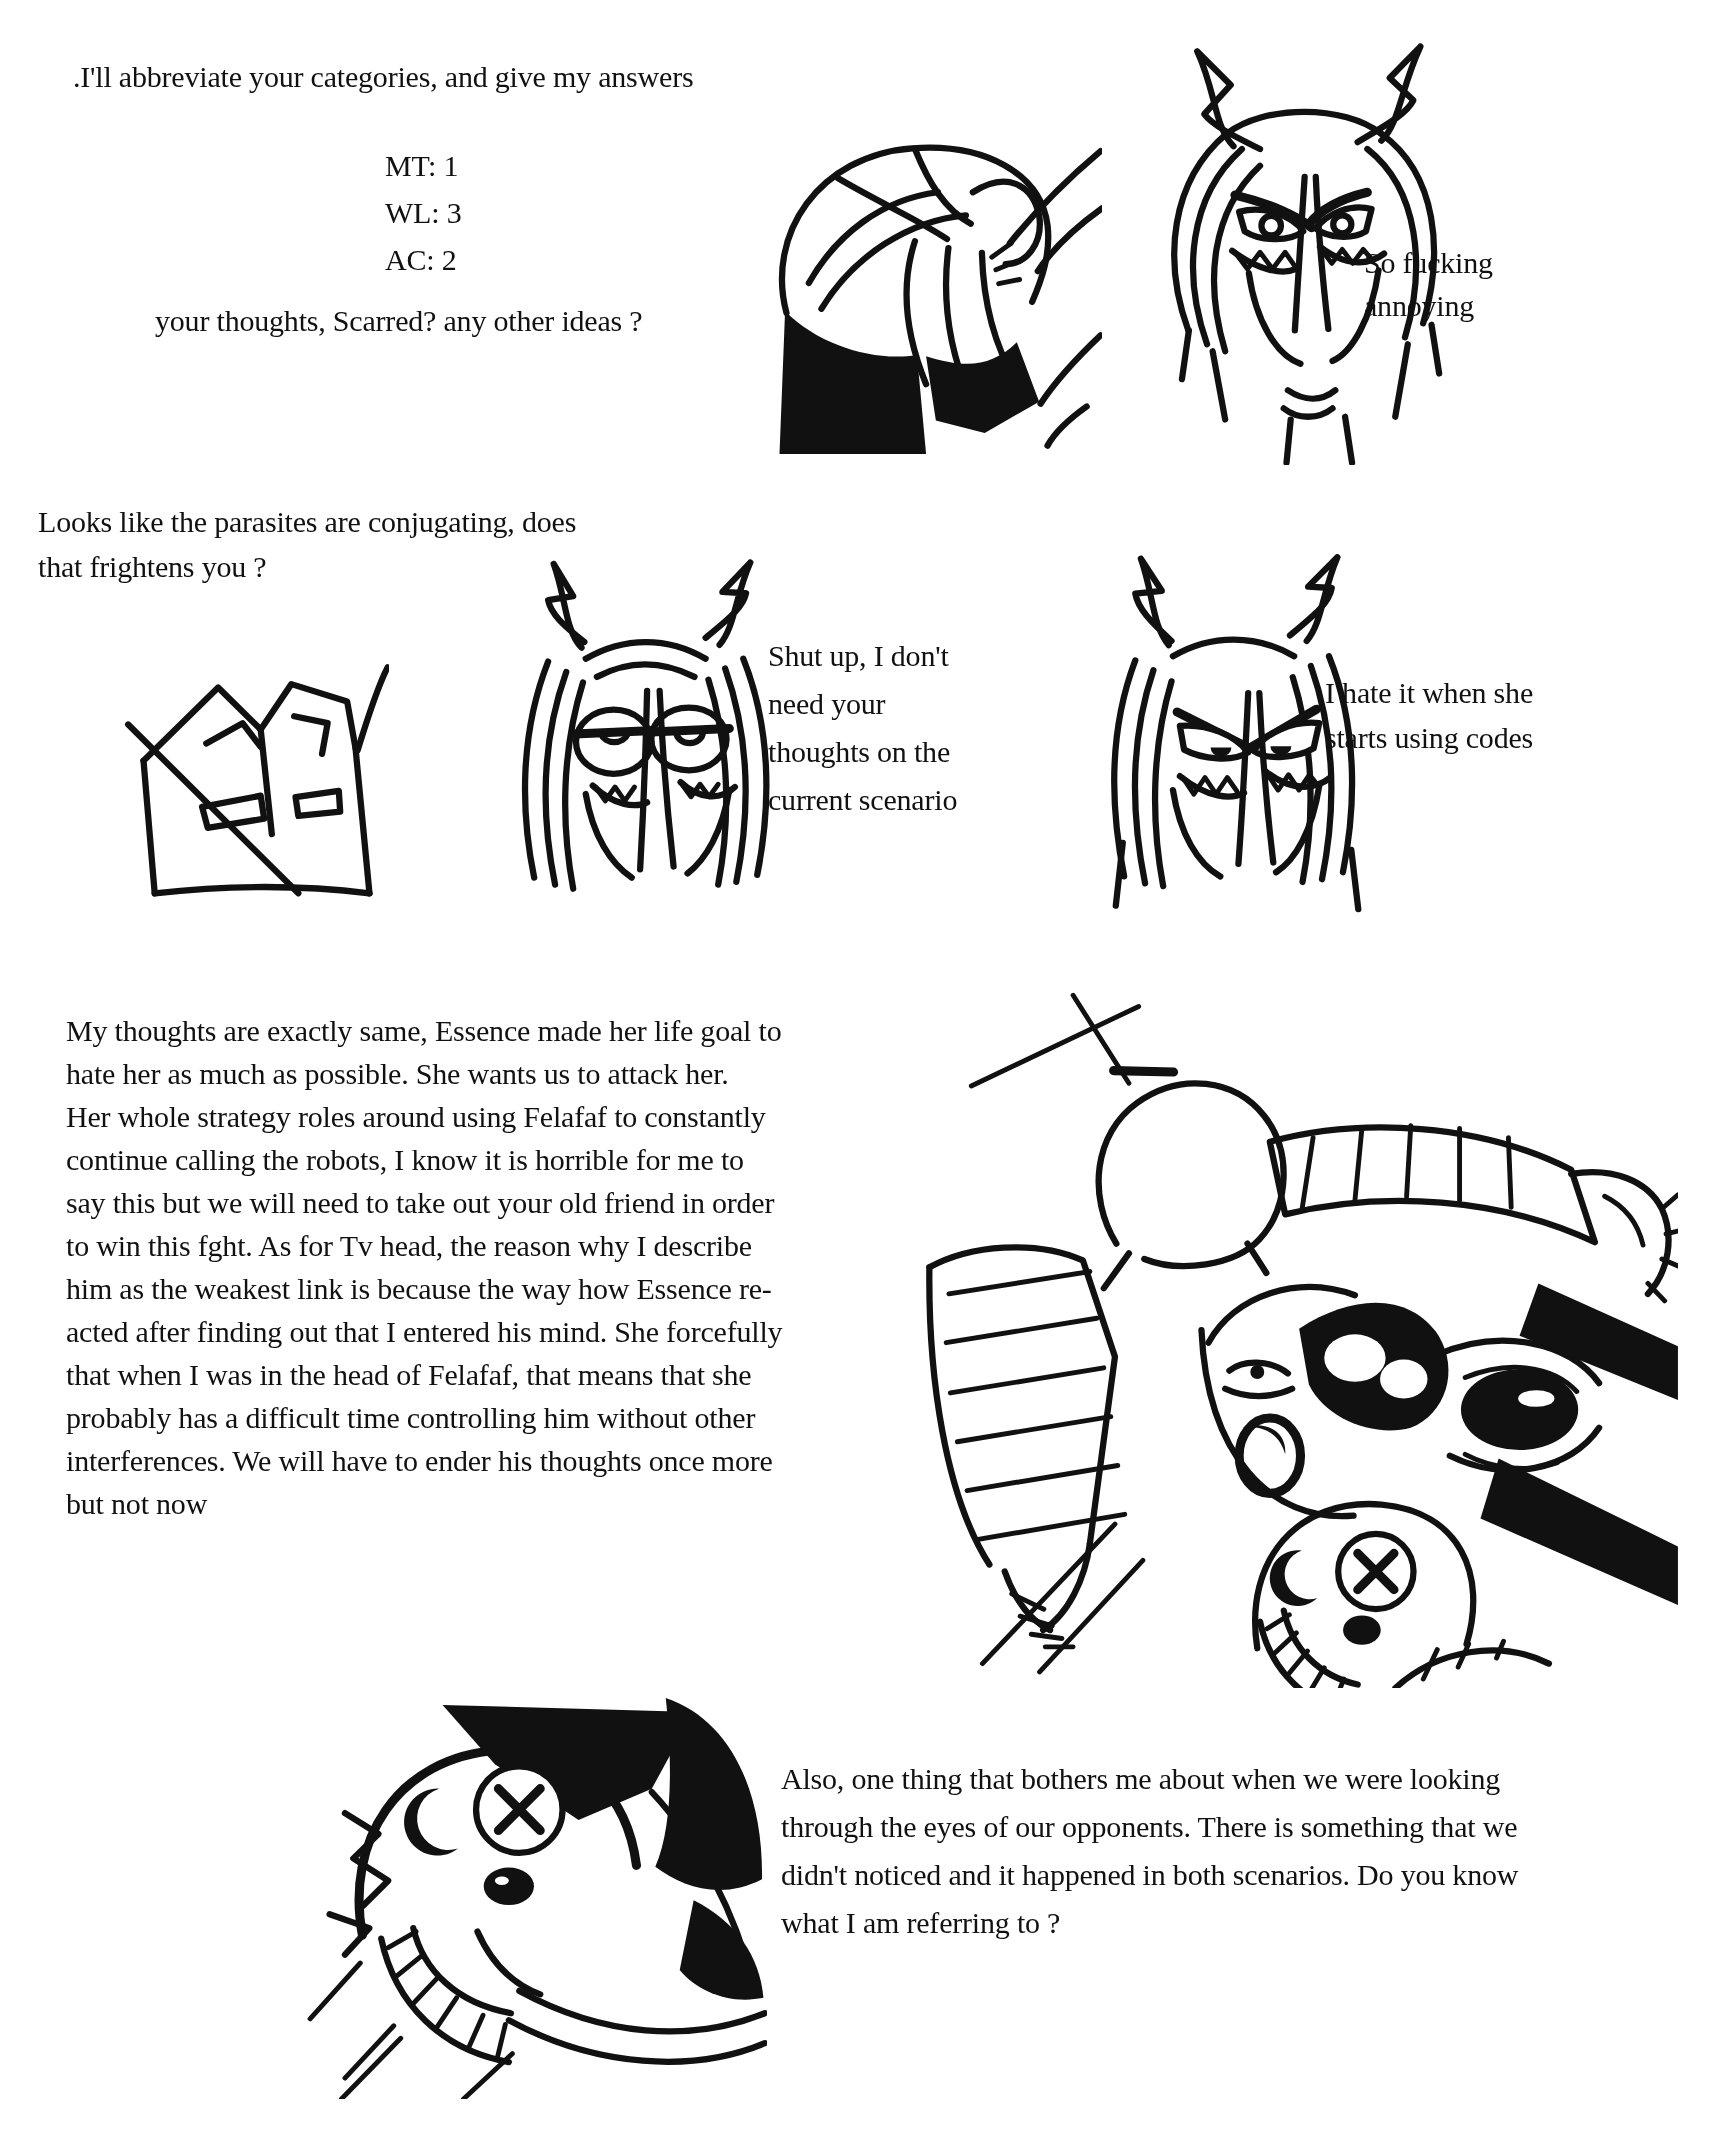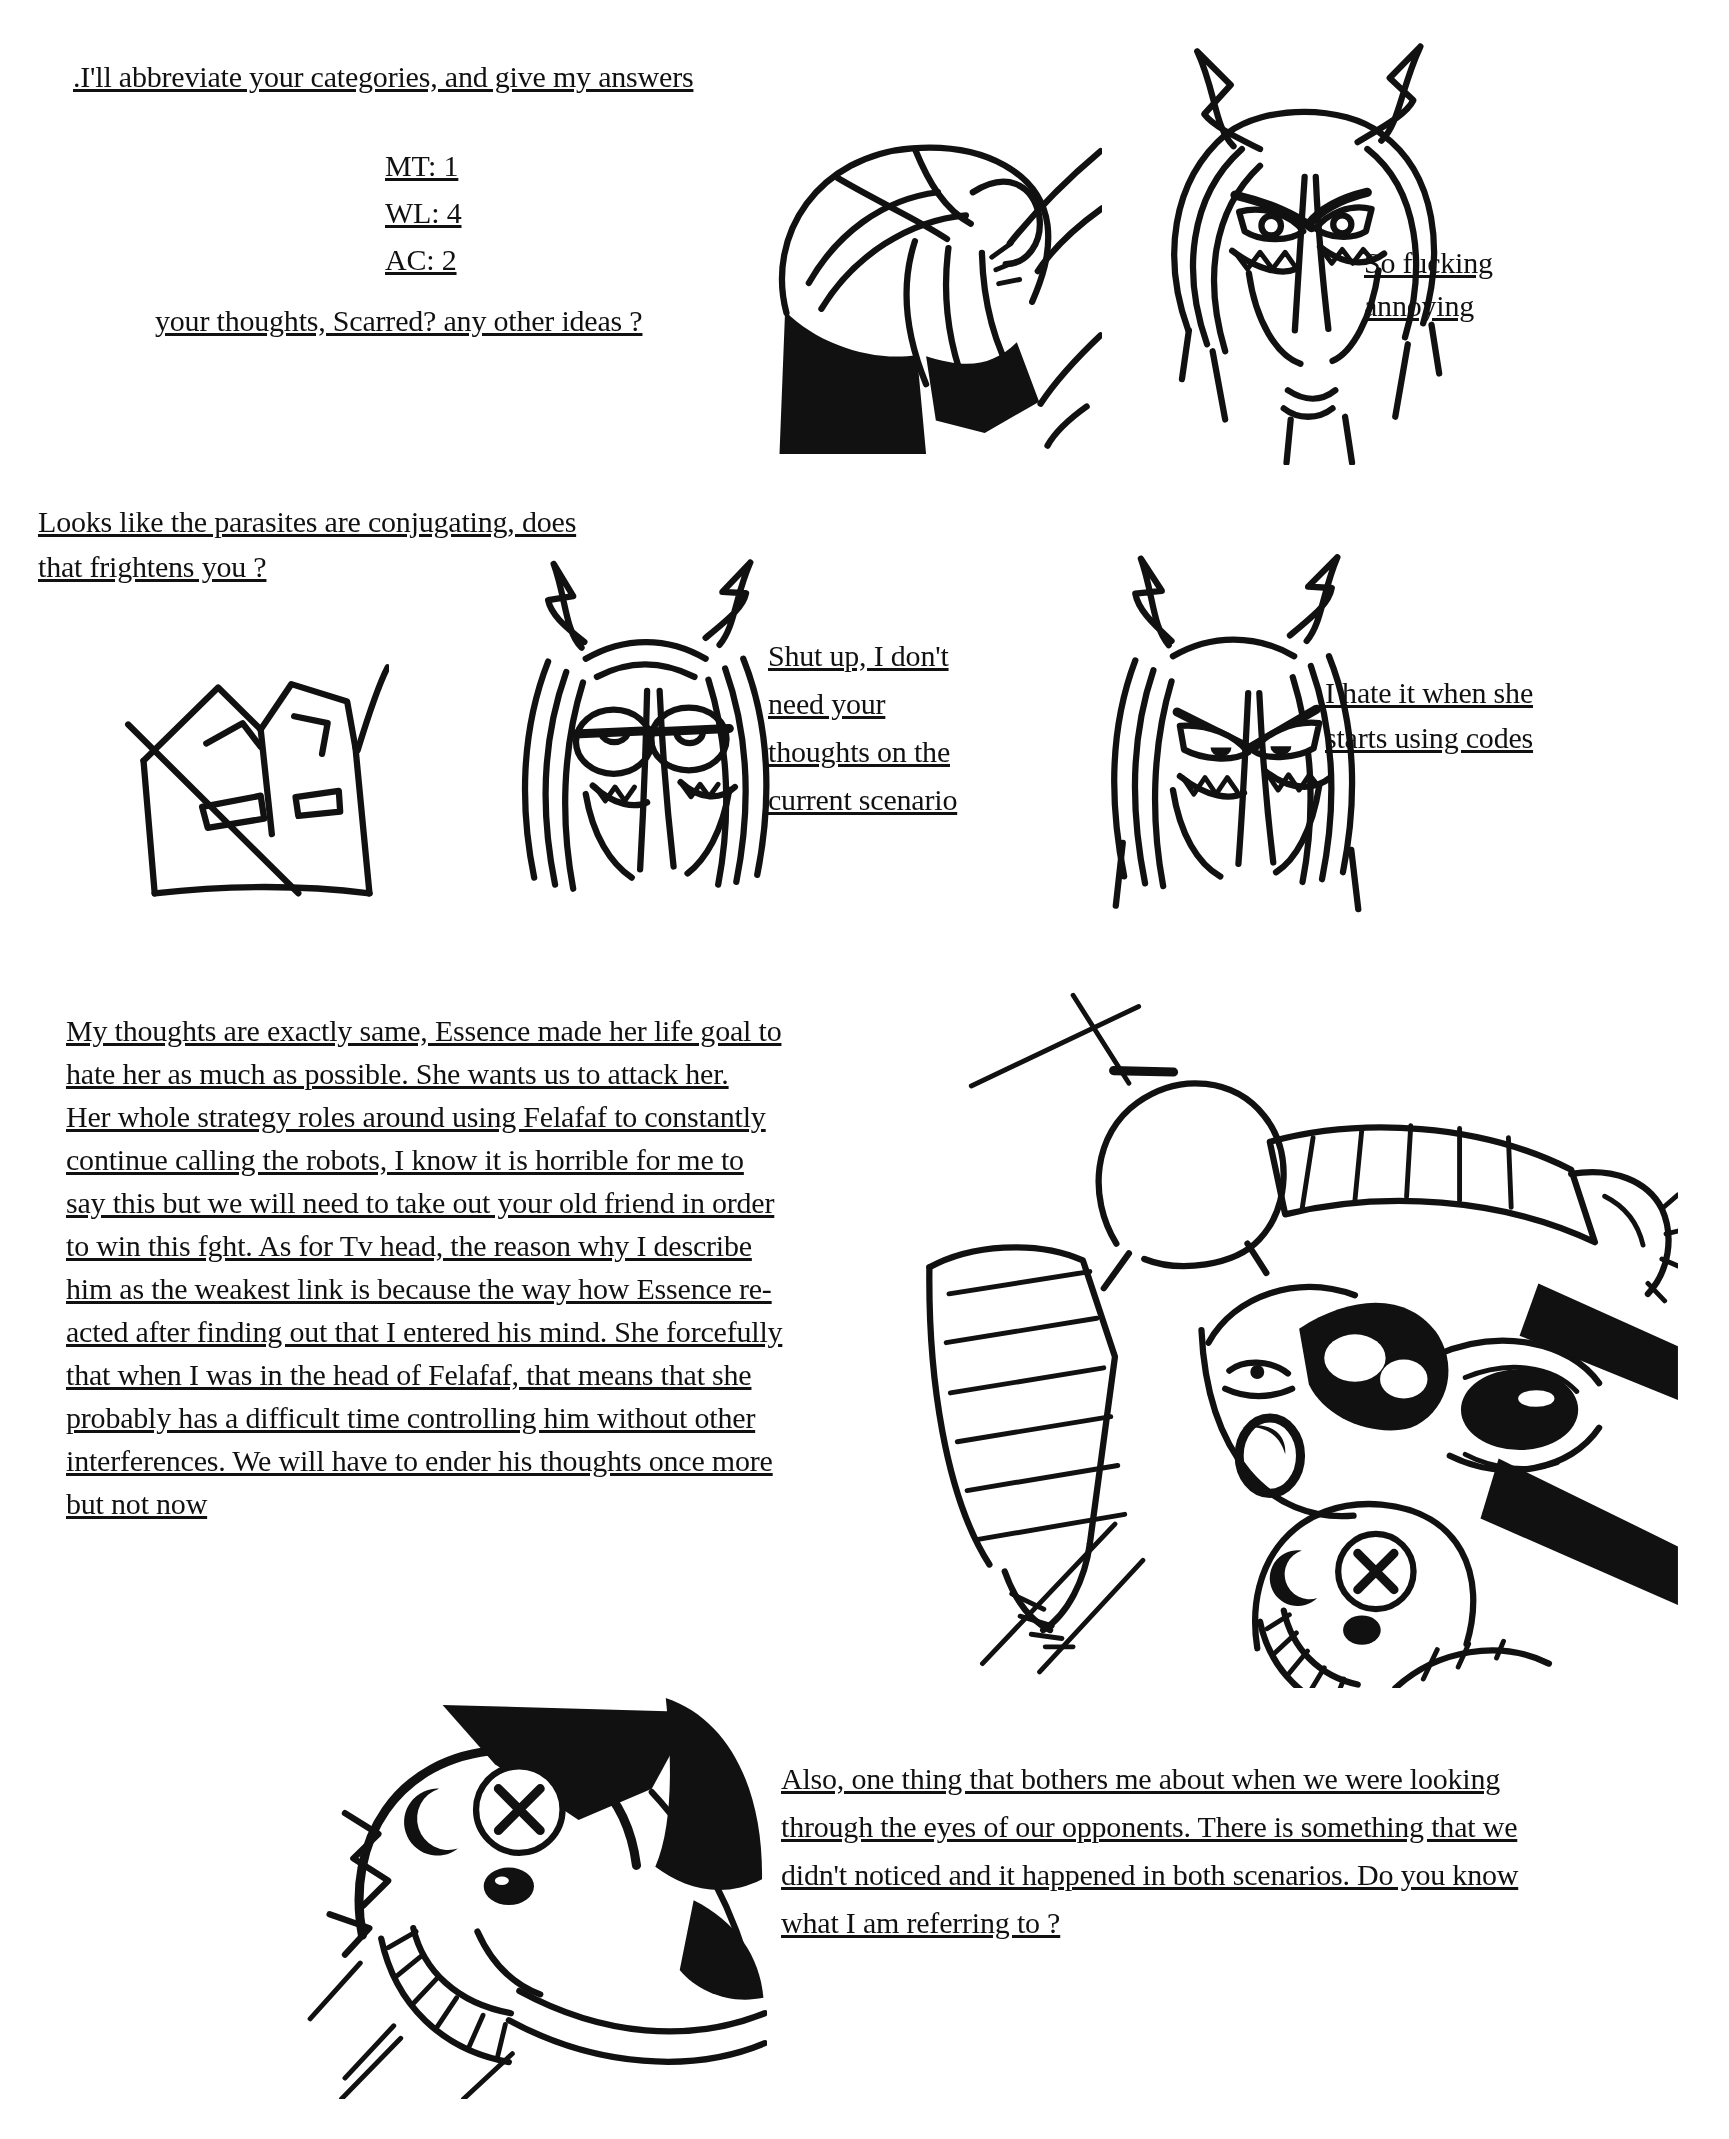--- a/index.html
+++ b/index.html
@@ -1,21 +1,21 @@
 <!DOCTYPE html>
 <html style="font-size:11px"><head>
 <meta charset="utf-8">
 <style>
   html,body{margin:0;padding:0;}
   body{
     width:1730px;height:2140px;position:relative;overflow:hidden;
     background:#ffffff;color:#111111;
     font-family:"Liberation Serif", serif;
   }
-  .txt{position:absolute;font-size:30px;letter-spacing:-0.2px;color:#111111;text-decoration:underline;}
+  .txt{position:absolute;font-size:30px;letter-spacing:-0.2px;color:#111111;}
   .txt div{white-space:nowrap;}
   .ctr{text-align:left;}
   .fig{position:absolute;}
   .fig svg{display:block;width:100%;height:100%;}
   .ink{fill:none;stroke:#111111;stroke-width:9;stroke-linecap:round;stroke-linejoin:round;}
   .thin{stroke-width:7;}
   .thick{stroke-width:13;}
   .blk{fill:#111111;stroke:none;}
   .wht{fill:#ffffff;stroke:none;}
   .whtink{fill:#ffffff;stroke:#111111;stroke-width:9;stroke-linejoin:round;}
@@ -36,21 +36,21 @@
   #fig-struggle{left:907px;top:966px;width:771px;height:722px;}
   #fig-closeup{left:303px;top:1691px;width:464px;height:408px;}
 </style>
 </head>
 <body>
 
 <div class="txt" id="intro">.I'll abbreviate your categories, and give my answers</div>
 
 <div class="txt" id="codes">
   <div>MT: 1</div>
-  <div>WL: 4</div>
+  <div>WL: 3</div>
   <div>AC: 2</div>
 </div>
 
 <div class="txt" id="question">your thoughts, Scarred? any other ideas ?</div>
 
 <div class="txt ctr" id="so">
   <div>So fucking</div>
   <div>annoying</div>
 </div>
 

